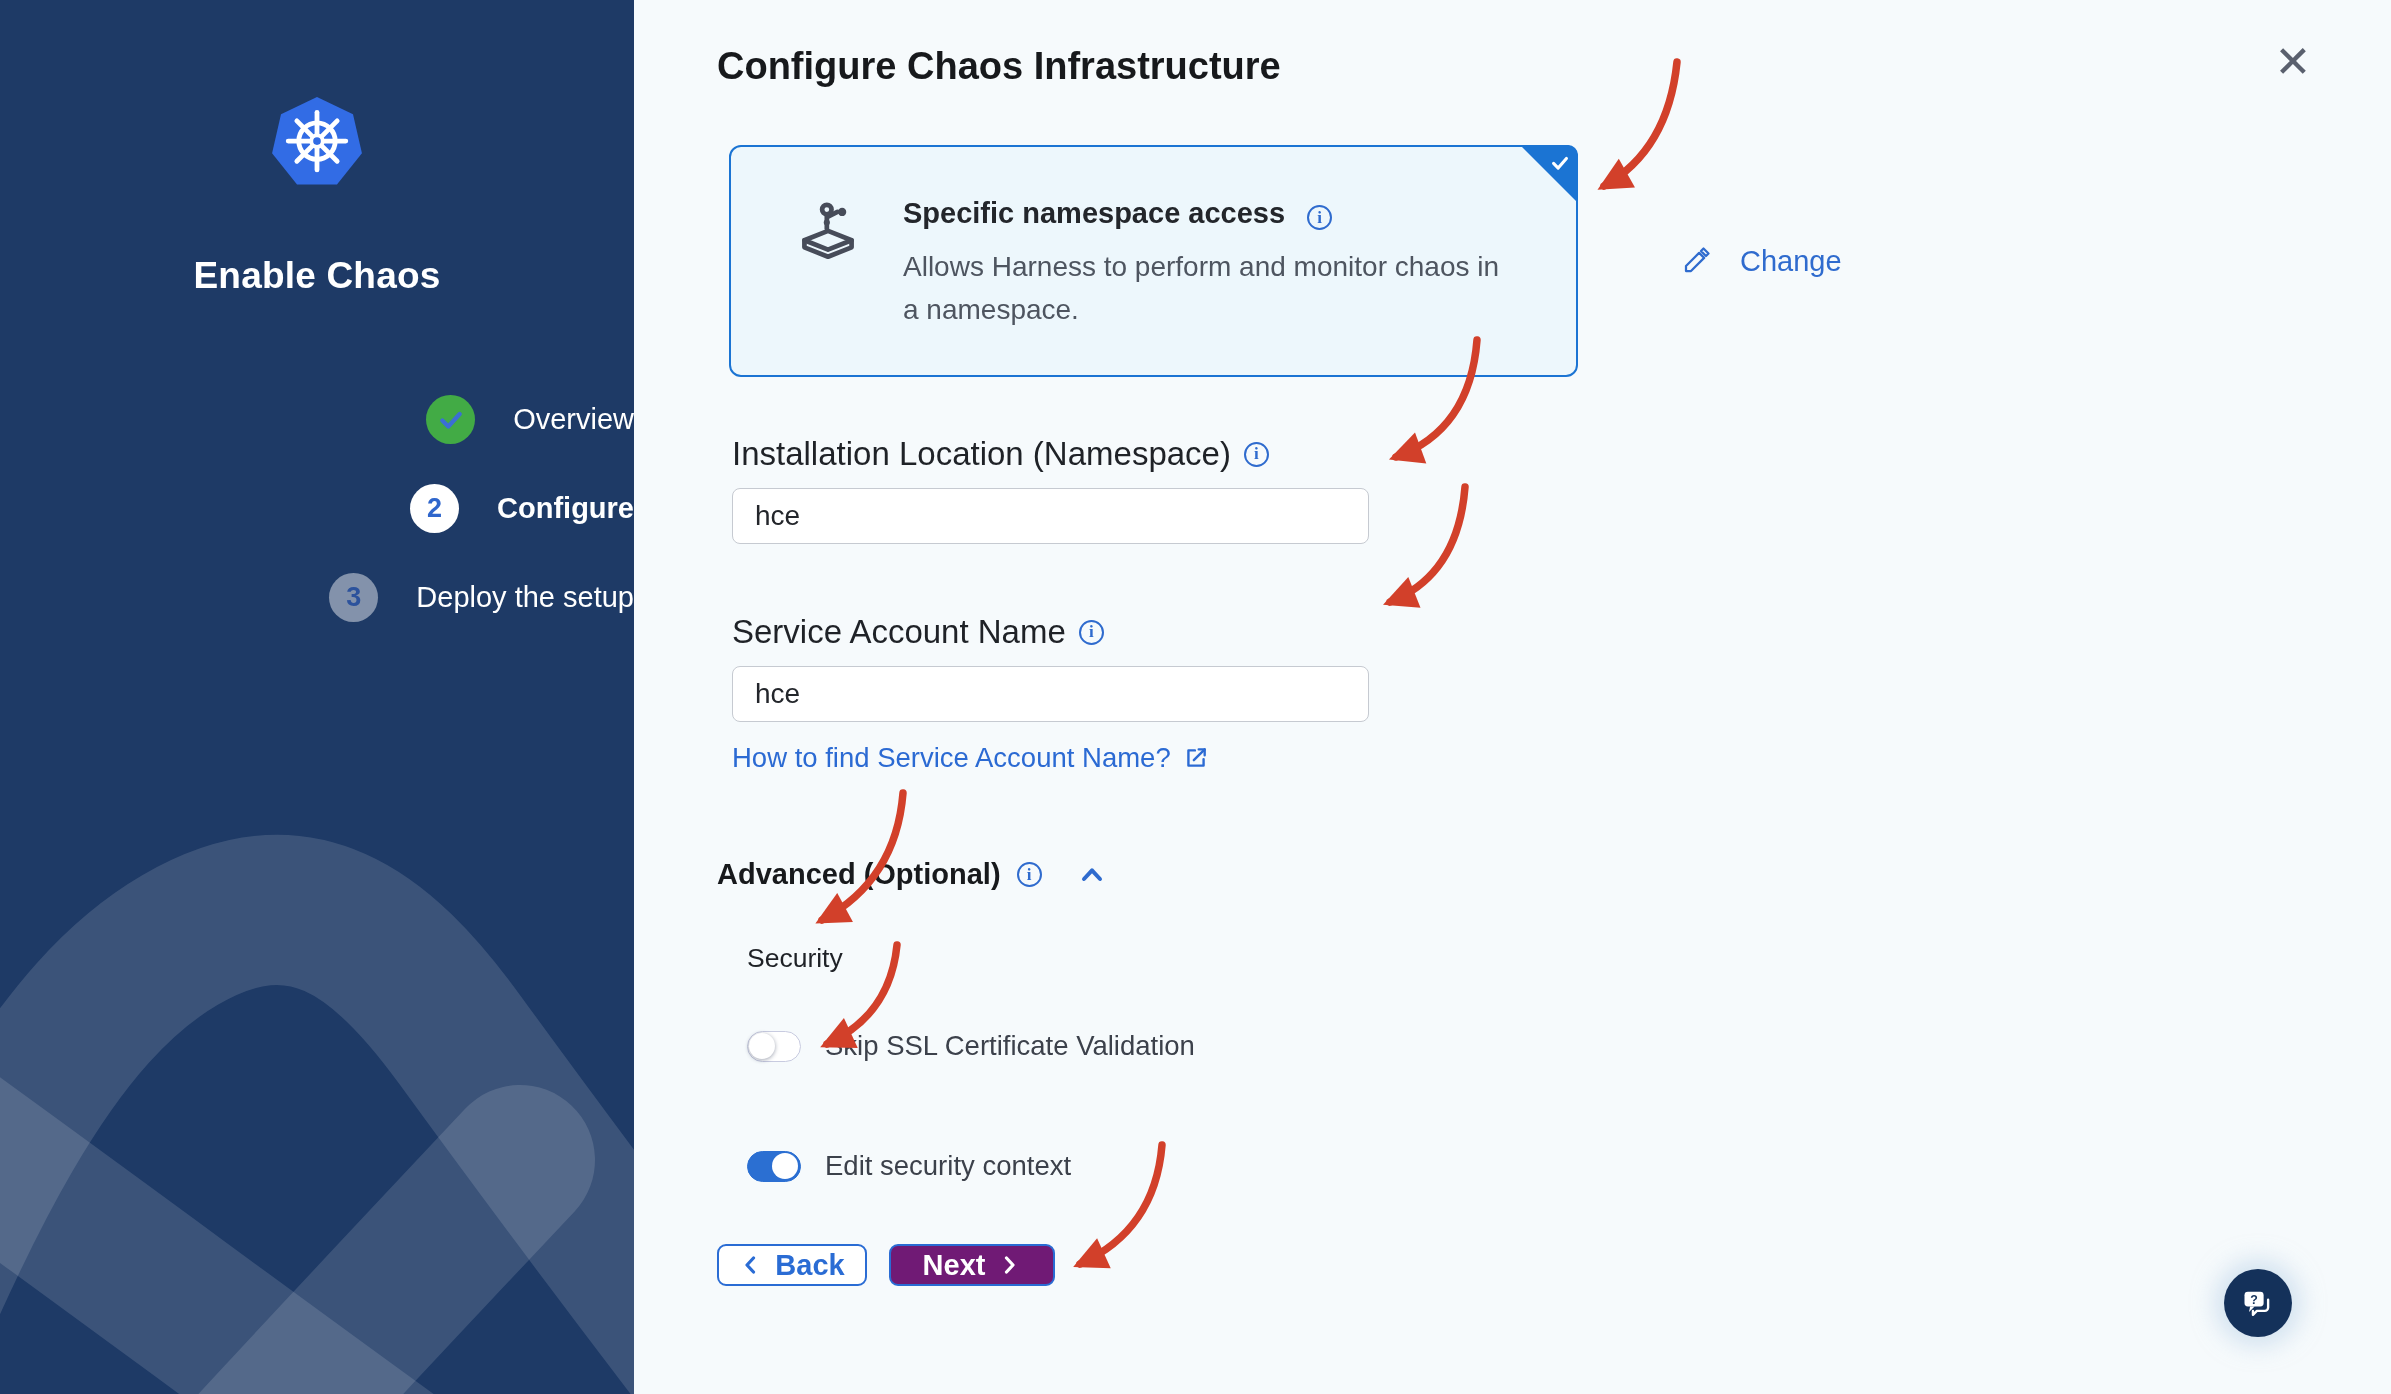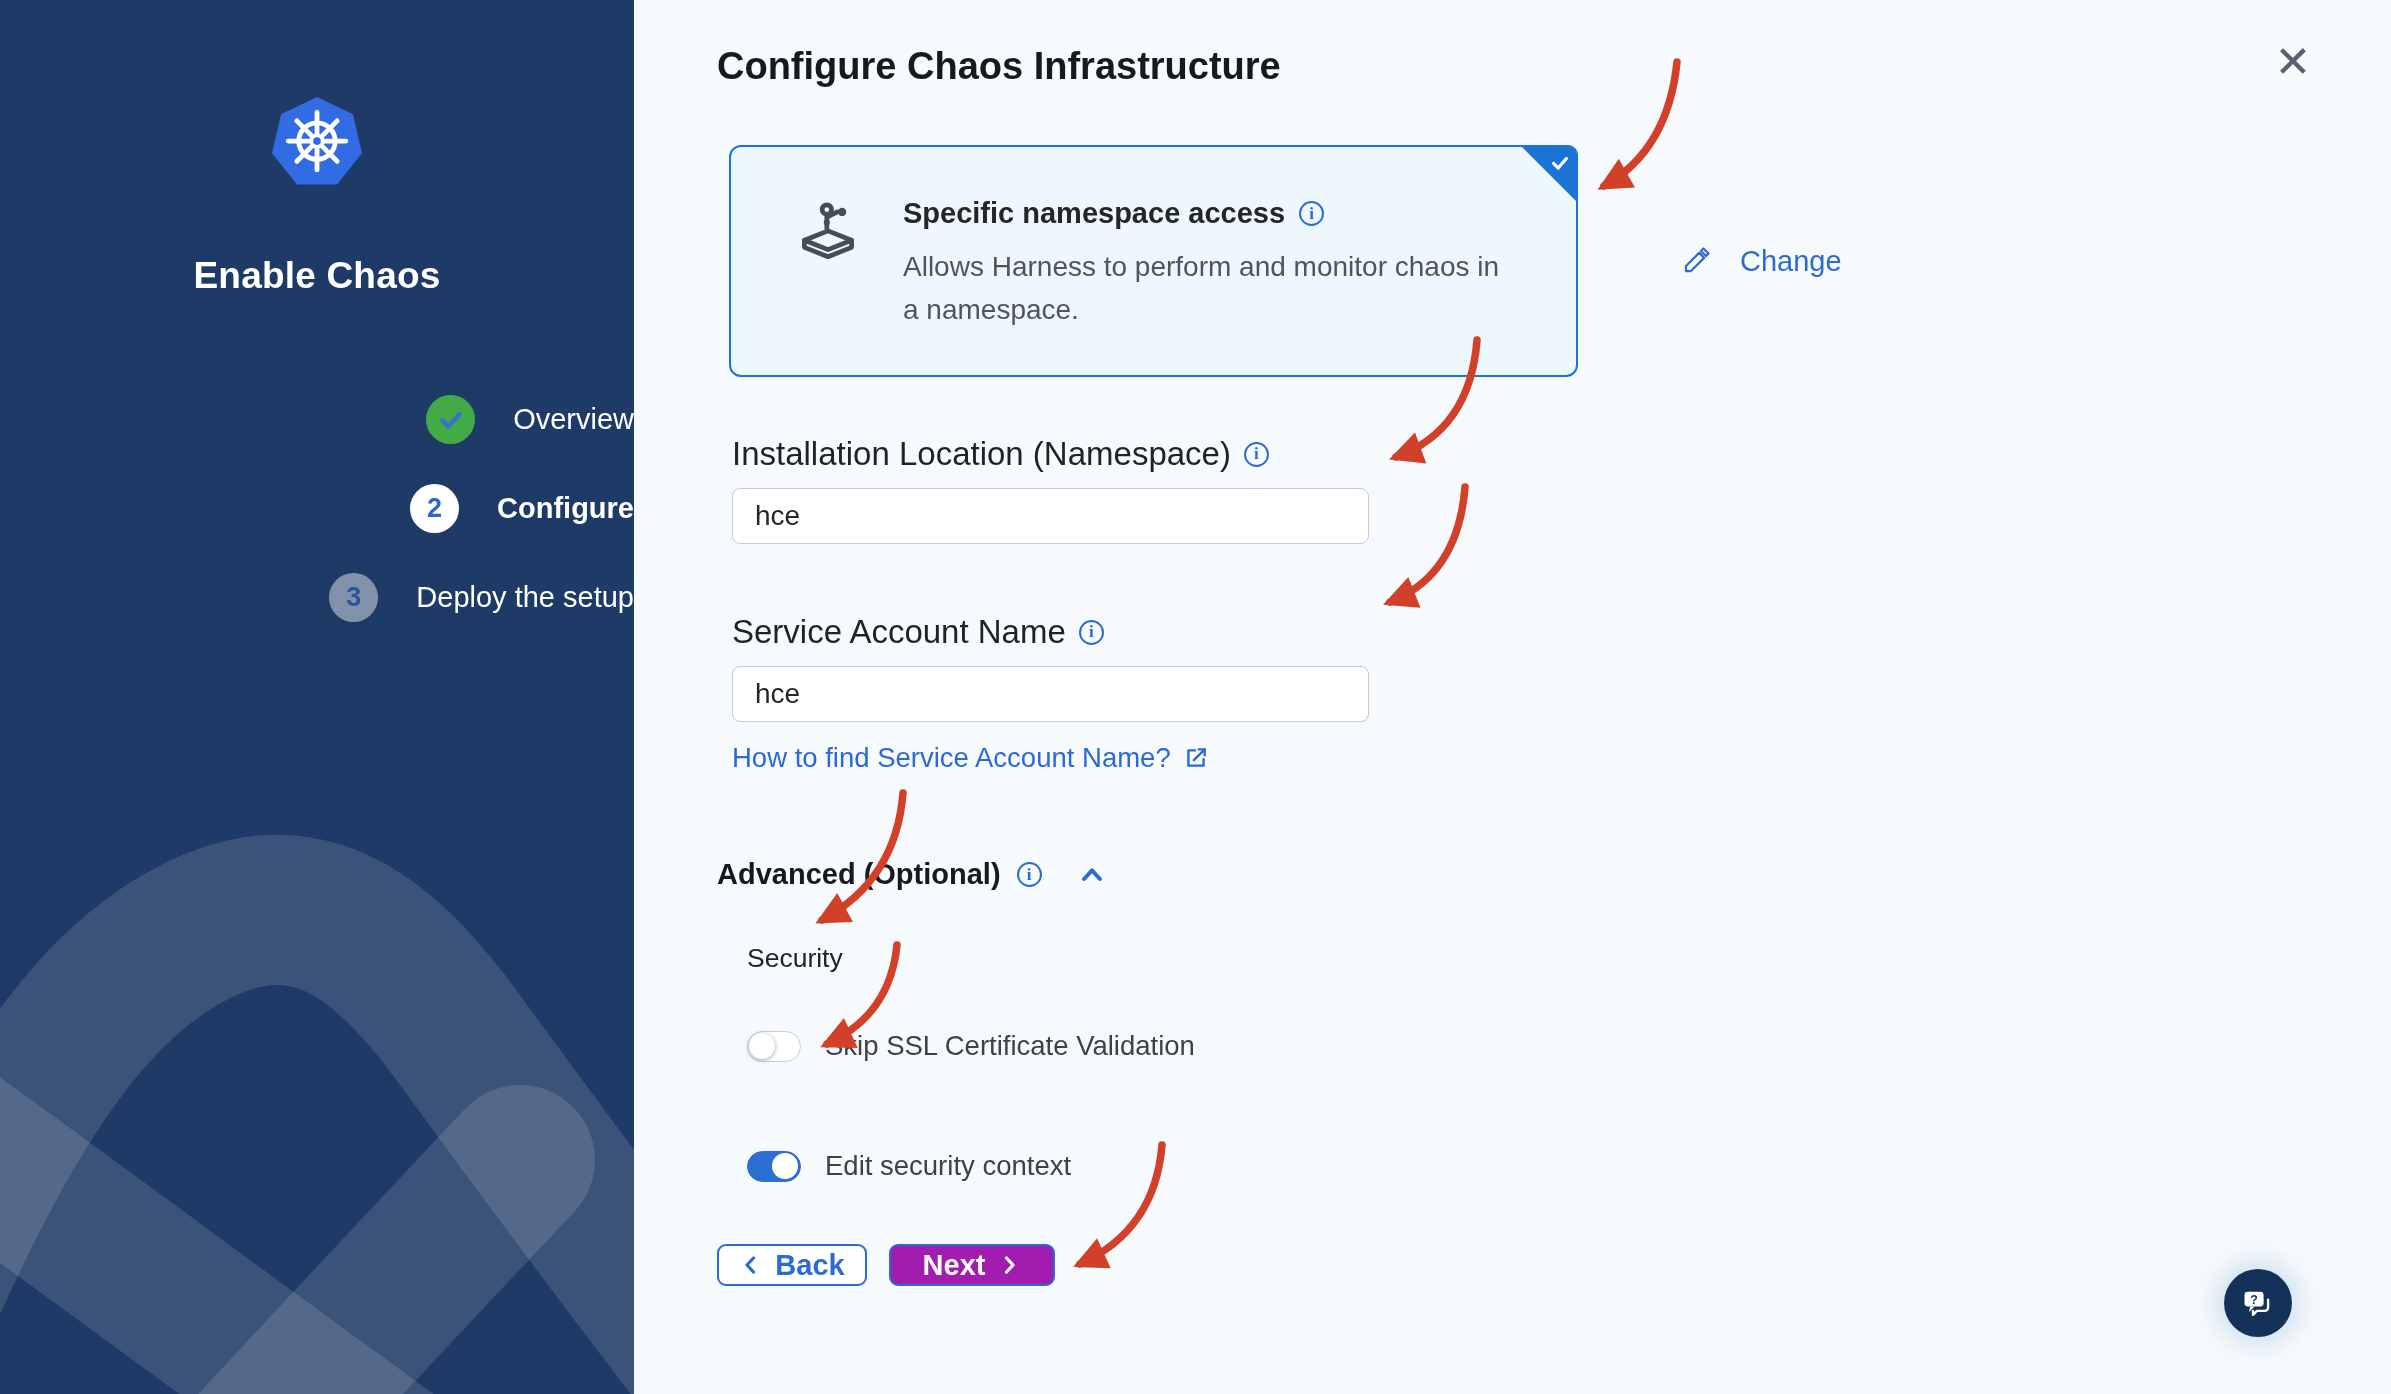--- a/index.html
+++ b/index.html
@@ -25,21 +25,21 @@
   .main-scroll { position:absolute; left:0; top:0; width:100%; height:1205px; overflow:hidden; padding:45px 0 0 83px; }
   .page-title { font-size:38px; font-weight:700; color:#17191c; }
   .close-btn { position:absolute; top:36px; right:72px; width:52px; height:52px; border:none; background:transparent; color:#5a606e; font-size:44px; line-height:52px; text-align:center; cursor:pointer; z-index:20; }
 
   
   .card-row { display:flex; align-items:center; margin-top:57px; }
   .access-card { position:relative; width:849px; min-height:211px; background:#edf7fc; border:2px solid #1b74d3; border-radius:12px; padding:50px 46px 44px 64px; display:flex; gap:42px; align-items:flex-start; margin-left:12px; cursor:pointer; }
   .card-corner { position:absolute; top:-2px; right:-2px; width:58px; height:58px; background:#1b74d3; clip-path:polygon(0 0,100% 0,100% 100%); border-top-right-radius:10px; }
   .card-corner svg { position:absolute; top:7px; right:7px; }
   .ns-icon { flex:0 0 auto; margin-top:2px; }
-  .card-title-row { display:flex; align-items:center; gap:14px; }
+  .card-title-row { display:flex; align-items:flex-end; gap:22px; }
   .card-title { font-size:29px; font-weight:600; color:#23262b; }
   .card-desc { margin-top:16px; font-size:28px; color:#4e5560; line-height:1.52; max-width:610px; }
   .change-link { display:flex; align-items:center; gap:29px; margin-left:103px; color:#2f6bce; font-size:29px; cursor:pointer; text-decoration:none; }
 
   
   .info-icon { display:inline-flex; align-items:center; justify-content:center; width:25px; height:25px; border:2px solid #2f6bce; border-radius:50%; color:#2f6bce; font-size:17px; font-weight:700; font-family:"Liberation Serif", serif; cursor:pointer; flex:0 0 auto; }
 
   
   .form-group { margin-top:69px; }
   .form-group.first { margin-top:58px; }
@@ -61,21 +61,21 @@
   .toggle.on { background:#2b6fd2; border-color:#2b6fd2; }
   .toggle.on .knob { left:auto; right:2px; box-shadow:none; }
   .toggle-label { font-size:27.5px; color:#3c414b; }
 
   .runuser-group { margin-top:50px; }
 
   
   .footer { position:absolute; left:83px; top:1244px; display:flex; gap:22px; z-index:10; }
   .btn { display:flex; align-items:center; justify-content:center; gap:12px; height:42px; border-radius:9px; font-size:29px; font-weight:600; font-family:"Liberation Sans", sans-serif; cursor:pointer; }
   .btn-back { width:150px; background:#ffffff; border:2px solid #2a6cd4; color:#2a6cd4; }
-  .btn-next { width:166px; background:#a21caf; border:2px solid #2a6cd4; color:#ffffff; }
+  .btn-next { width:166px; background:#701a75; border:2px solid #2a6cd4; color:#ffffff; }
 
   
   .chat-fab { position:absolute; left:2224px; top:1269px; width:68px; height:68px; border-radius:50%; background:#14315a; border:none; display:flex; align-items:center; justify-content:center; cursor:pointer; box-shadow:0 0 22px 10px rgba(185,210,232,0.55); z-index:30; }
 
   
   .arrows { position:absolute; left:0; top:0; width:2391px; height:1394px; pointer-events:none; z-index:40; }
 </style>
 </head>
 <body>
 

